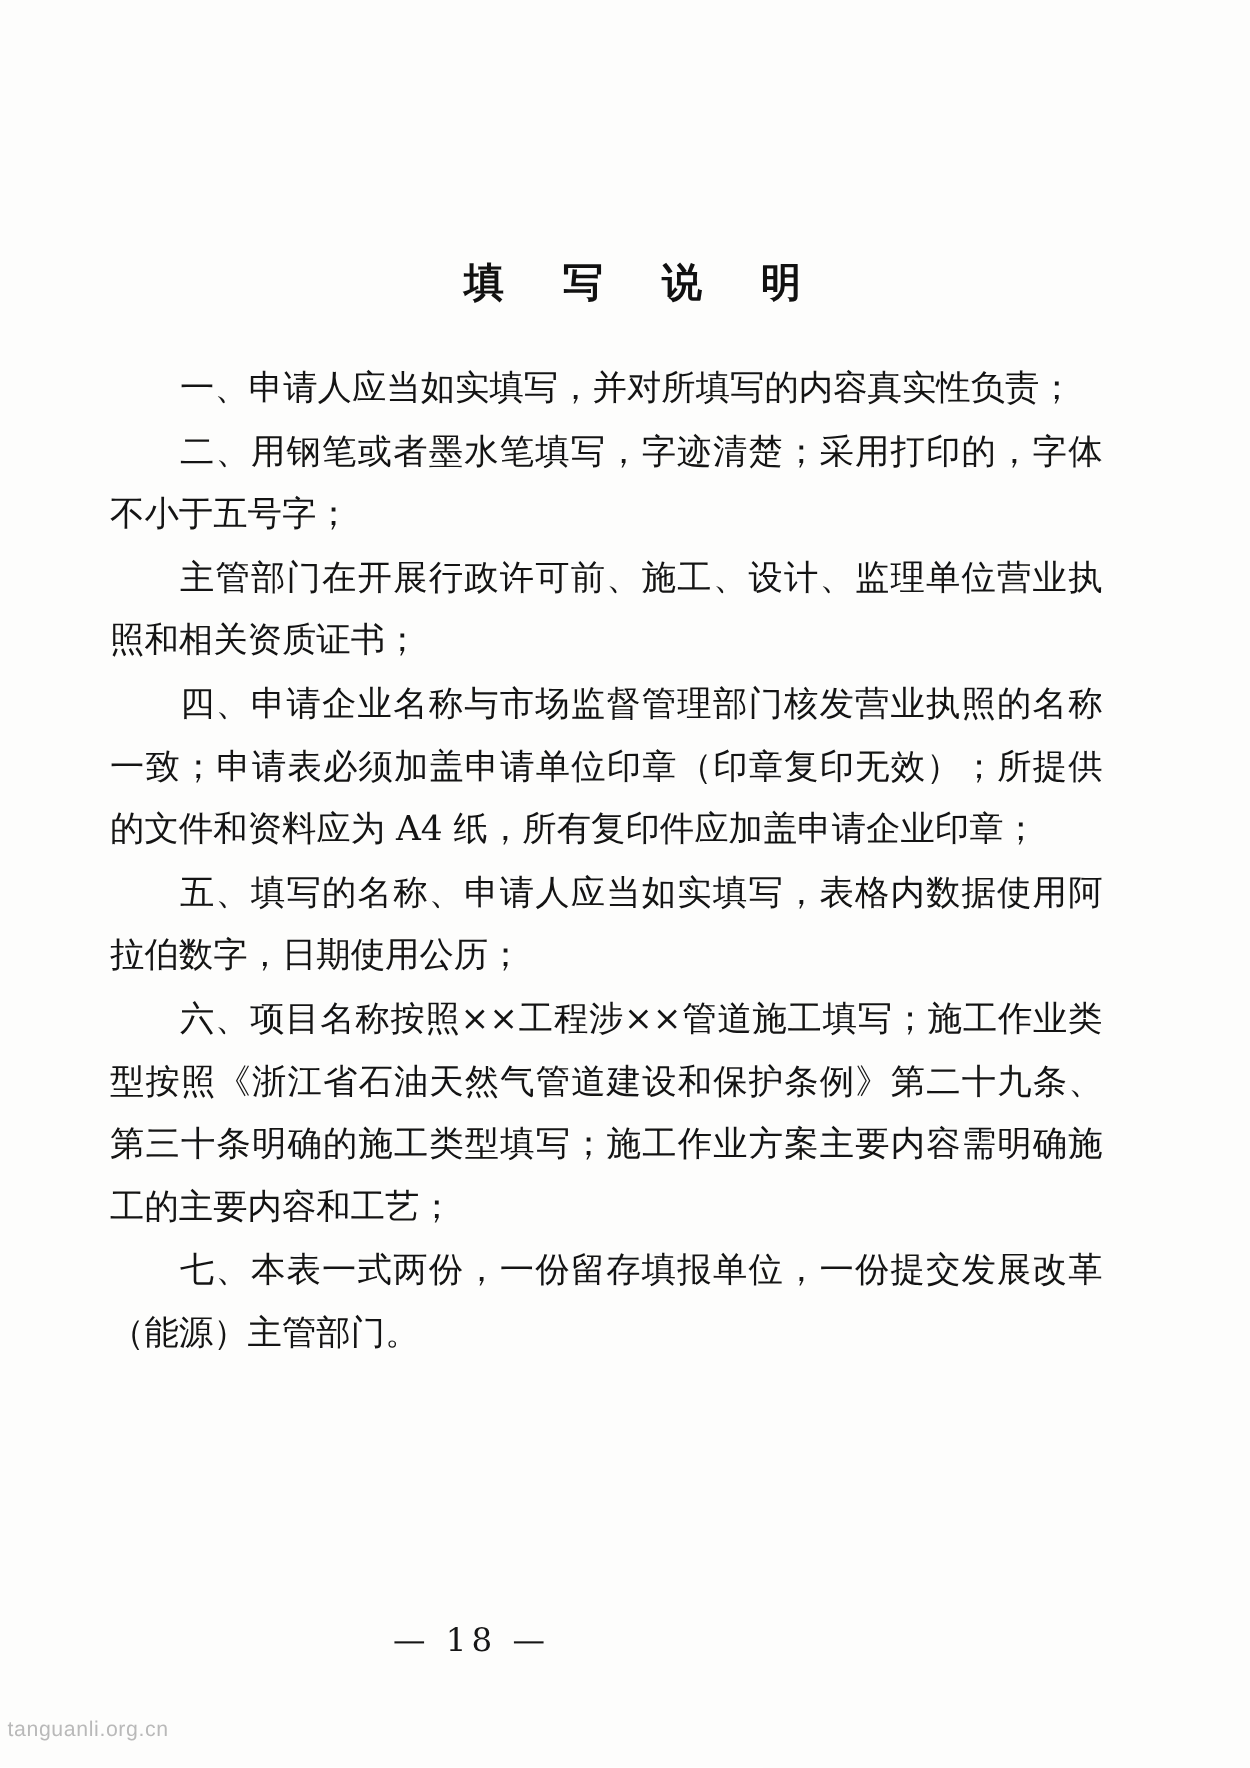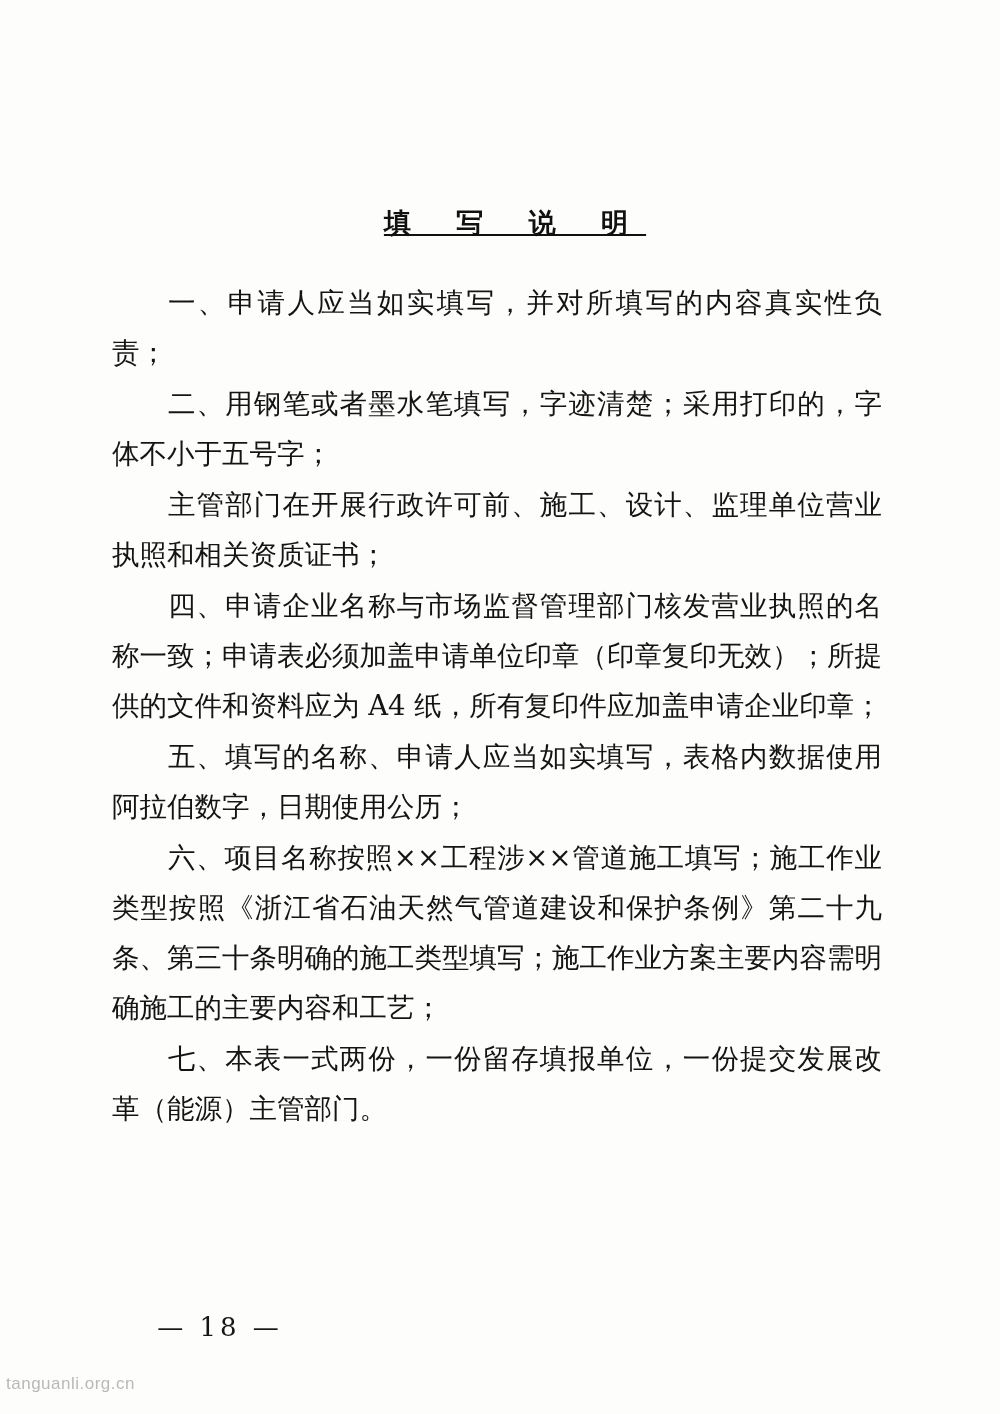--- a/index.html
+++ b/index.html
@@ -16,51 +16,50 @@
     overflow: hidden;
   }
   .page {
     position: relative;
     width: 1000px;
     height: 1414px;
     background: #fdfdfc;
   }
   .doc-title {
     text-align: center;
-    font-size: 27px;
+    font-size: 32px;
     font-weight: 700;
     letter-spacing: 18px;
     margin: 0;
     padding-top: 205px;
     padding-left: 30px;
     color: #111;
     font-family: "DejaVu Serif", "Liberation Serif", serif;
-    text-decoration: underline;
   }
   .body-block {
-    margin: 36px 118px 0 112px;
+    margin: 36px 118px 0 88px;
     font-size: 27.5px;
     line-height: 50px;
     text-align: justify;
     color: #141414;
   }
   .para {
     margin: 0;
     text-indent: 56px;
     padding-bottom: 1px;
   }
   .para.sub {
     text-indent: 56px;
   }
   .page-number {
     position: absolute;
     left: 0;
     right: 0;
-    bottom: 72px;
-    text-align: center;
+    bottom: 86px;
+    text-align: right;
     font-size: 26px;
     letter-spacing: 4px;
     color: #161616;
     padding-right: 560px;
   }
   .watermark {
     position: absolute;
     left: 6px;
     bottom: 20px;
     font-size: 17px;

